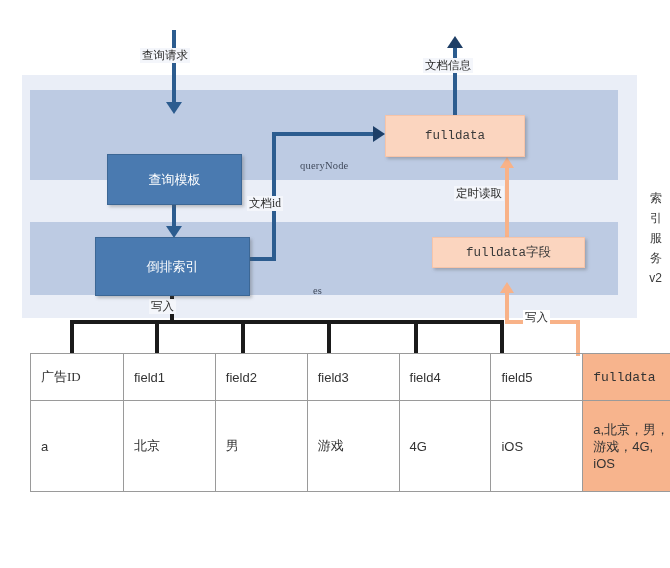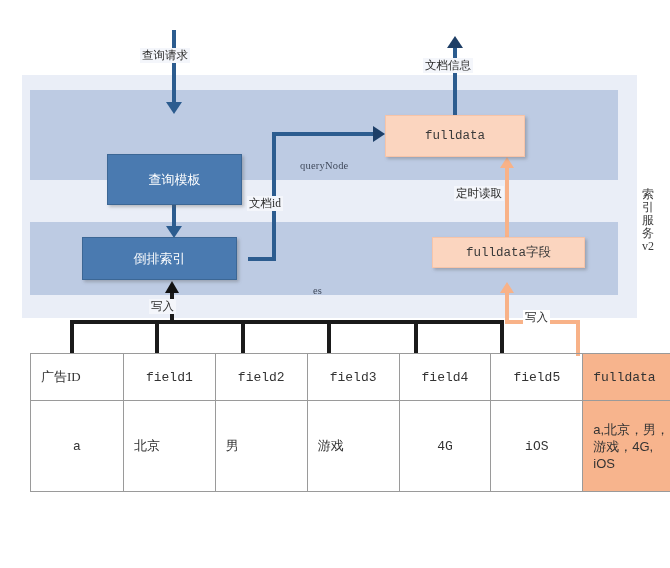--- a/index.html
+++ b/index.html
@@ -24,37 +24,37 @@
   .band-label{
     position:absolute;font-size:10.5px;color:#404a5c;
     font-family:"Liberation Serif","DejaVu Serif",serif;
     letter-spacing:.2px;
   }
   .label-querynode{left:300px;top:160px;}
   .label-es{left:313px;top:285px;}
 
   .side-label{
     position:absolute;left:642px;top:188px;width:20px;
-    font-size:12px;color:#3c3c3c;line-height:13px;text-align:left;
-    font-family:Liberation Serif, serif;
+    font-size:12px;color:#3c3c3c;line-height:20px;text-align:right;
+    font-family:Liberation Sans, sans-serif;
   }
 
   
   .node{
     position:absolute;display:flex;align-items:center;justify-content:center;
     font-size:13px;box-sizing:border-box;
     box-shadow:2px 2px 3px rgba(90,90,90,.35);
   }
   .node-blue{background:#4a7ab0;border:1px solid #3c6795;color:#ffffff;}
   .node-orange{background:#fbd5bf;border:1px solid #f7c4a8;color:#3a3a3a;}
   .mono{font-family:"Liberation Mono","DejaVu Sans Mono",monospace;font-size:12.5px;}
 
   .n-query-template{left:107px;top:113px;width:135px;height:51px;margin-top:41px;}
   .n-fulldata{left:385px;top:115px;width:140px;height:42px;}
-  .n-inverted-index{left:82px;top:237px;width:155px;height:43px;}
+  .n-inverted-index{left:95px;top:237px;width:155px;height:59px;}
   .n-fulldata-field{left:432px;top:237px;width:153px;height:31px;}
 
   
   .vline{position:absolute;width:4px;}
   .hline{position:absolute;height:4px;}
   .blue-edge{background:#2c5c8f;}
   .orange-edge{background:#f8b288;}
   .black-edge{background:#1a1a1a;}
 
   .arrowhead{position:absolute;width:0;height:0;}
@@ -87,21 +87,21 @@
   .col-full{width:95px;}
   .cell-full{
     background:#f7b48d;color:#e8381c;
     font-family:"Liberation Mono","DejaVu Sans Mono",monospace;font-size:12.5px;
   }
   .cell-full-body{
     background:#f7b48d;color:#e8381c;font-size:12px;line-height:17px;
     vertical-align:middle;
     font-family:Liberation Sans, sans-serif;
   }
-  .cell-mono{font-family:Liberation Mono, monospace;font-size:12.5px;text-align:center;}
+  .cell-mono{font-family:Liberation Sans, sans-serif;font-size:12.5px;}
 </style>
 </head>
 <body>
 
 <div id="stage">
 
   <div class="outer-panel"></div>
 
   <div class="band band-query"></div>
   <div class="band band-es"></div>

